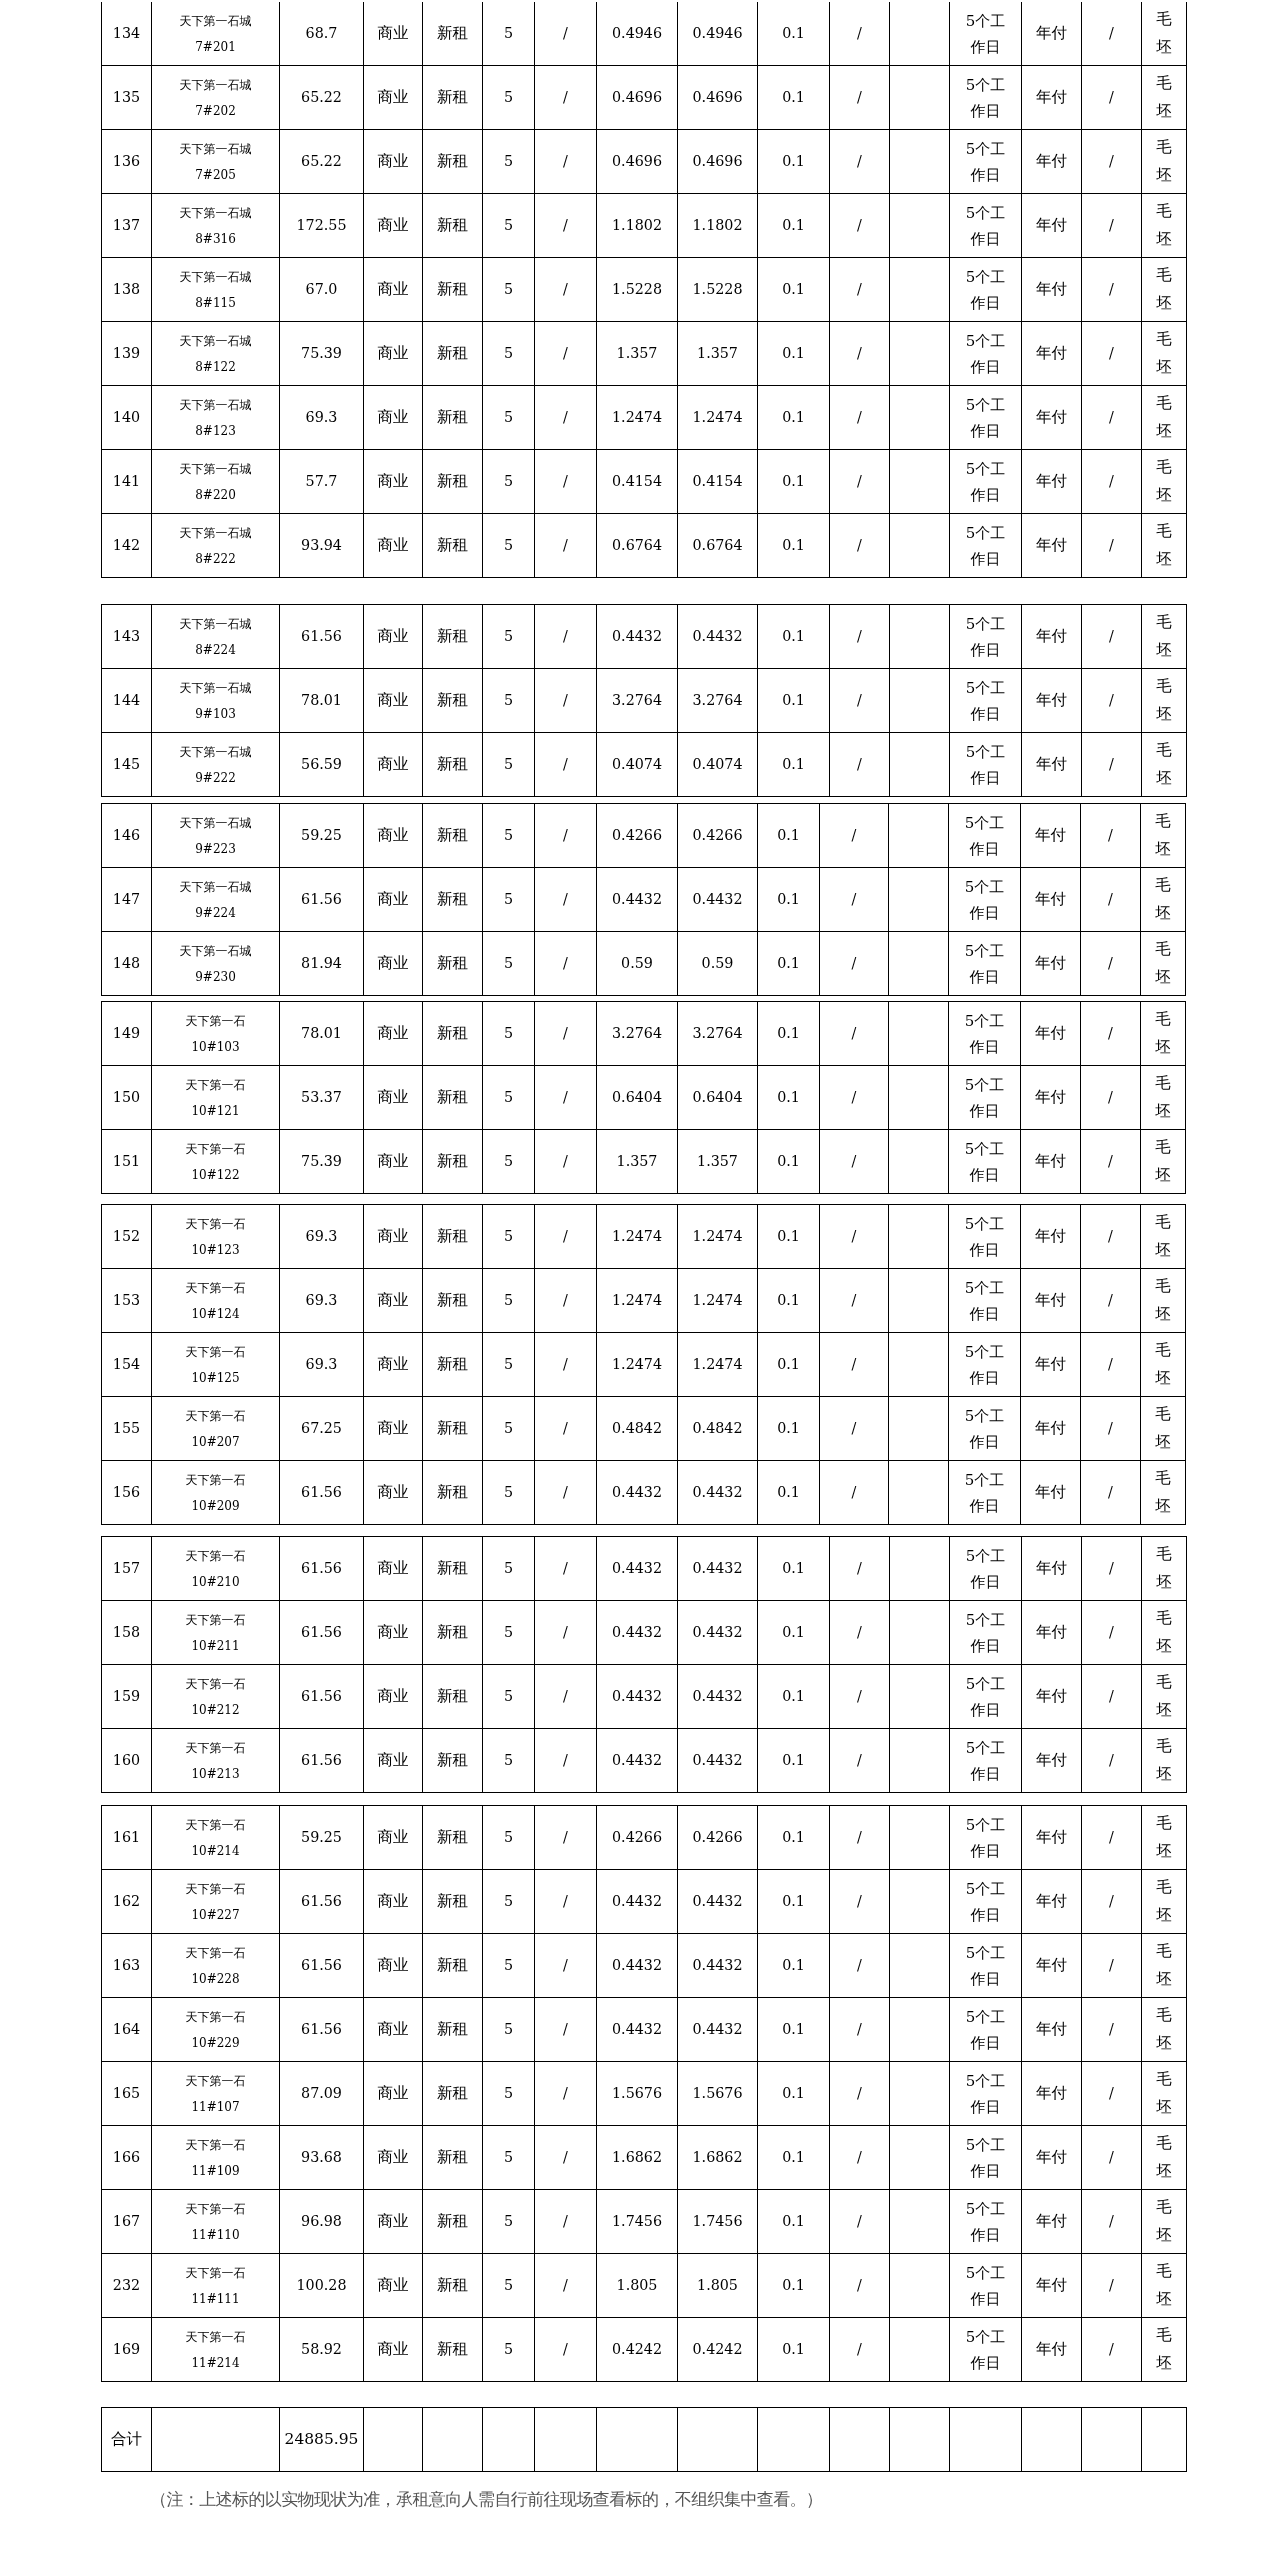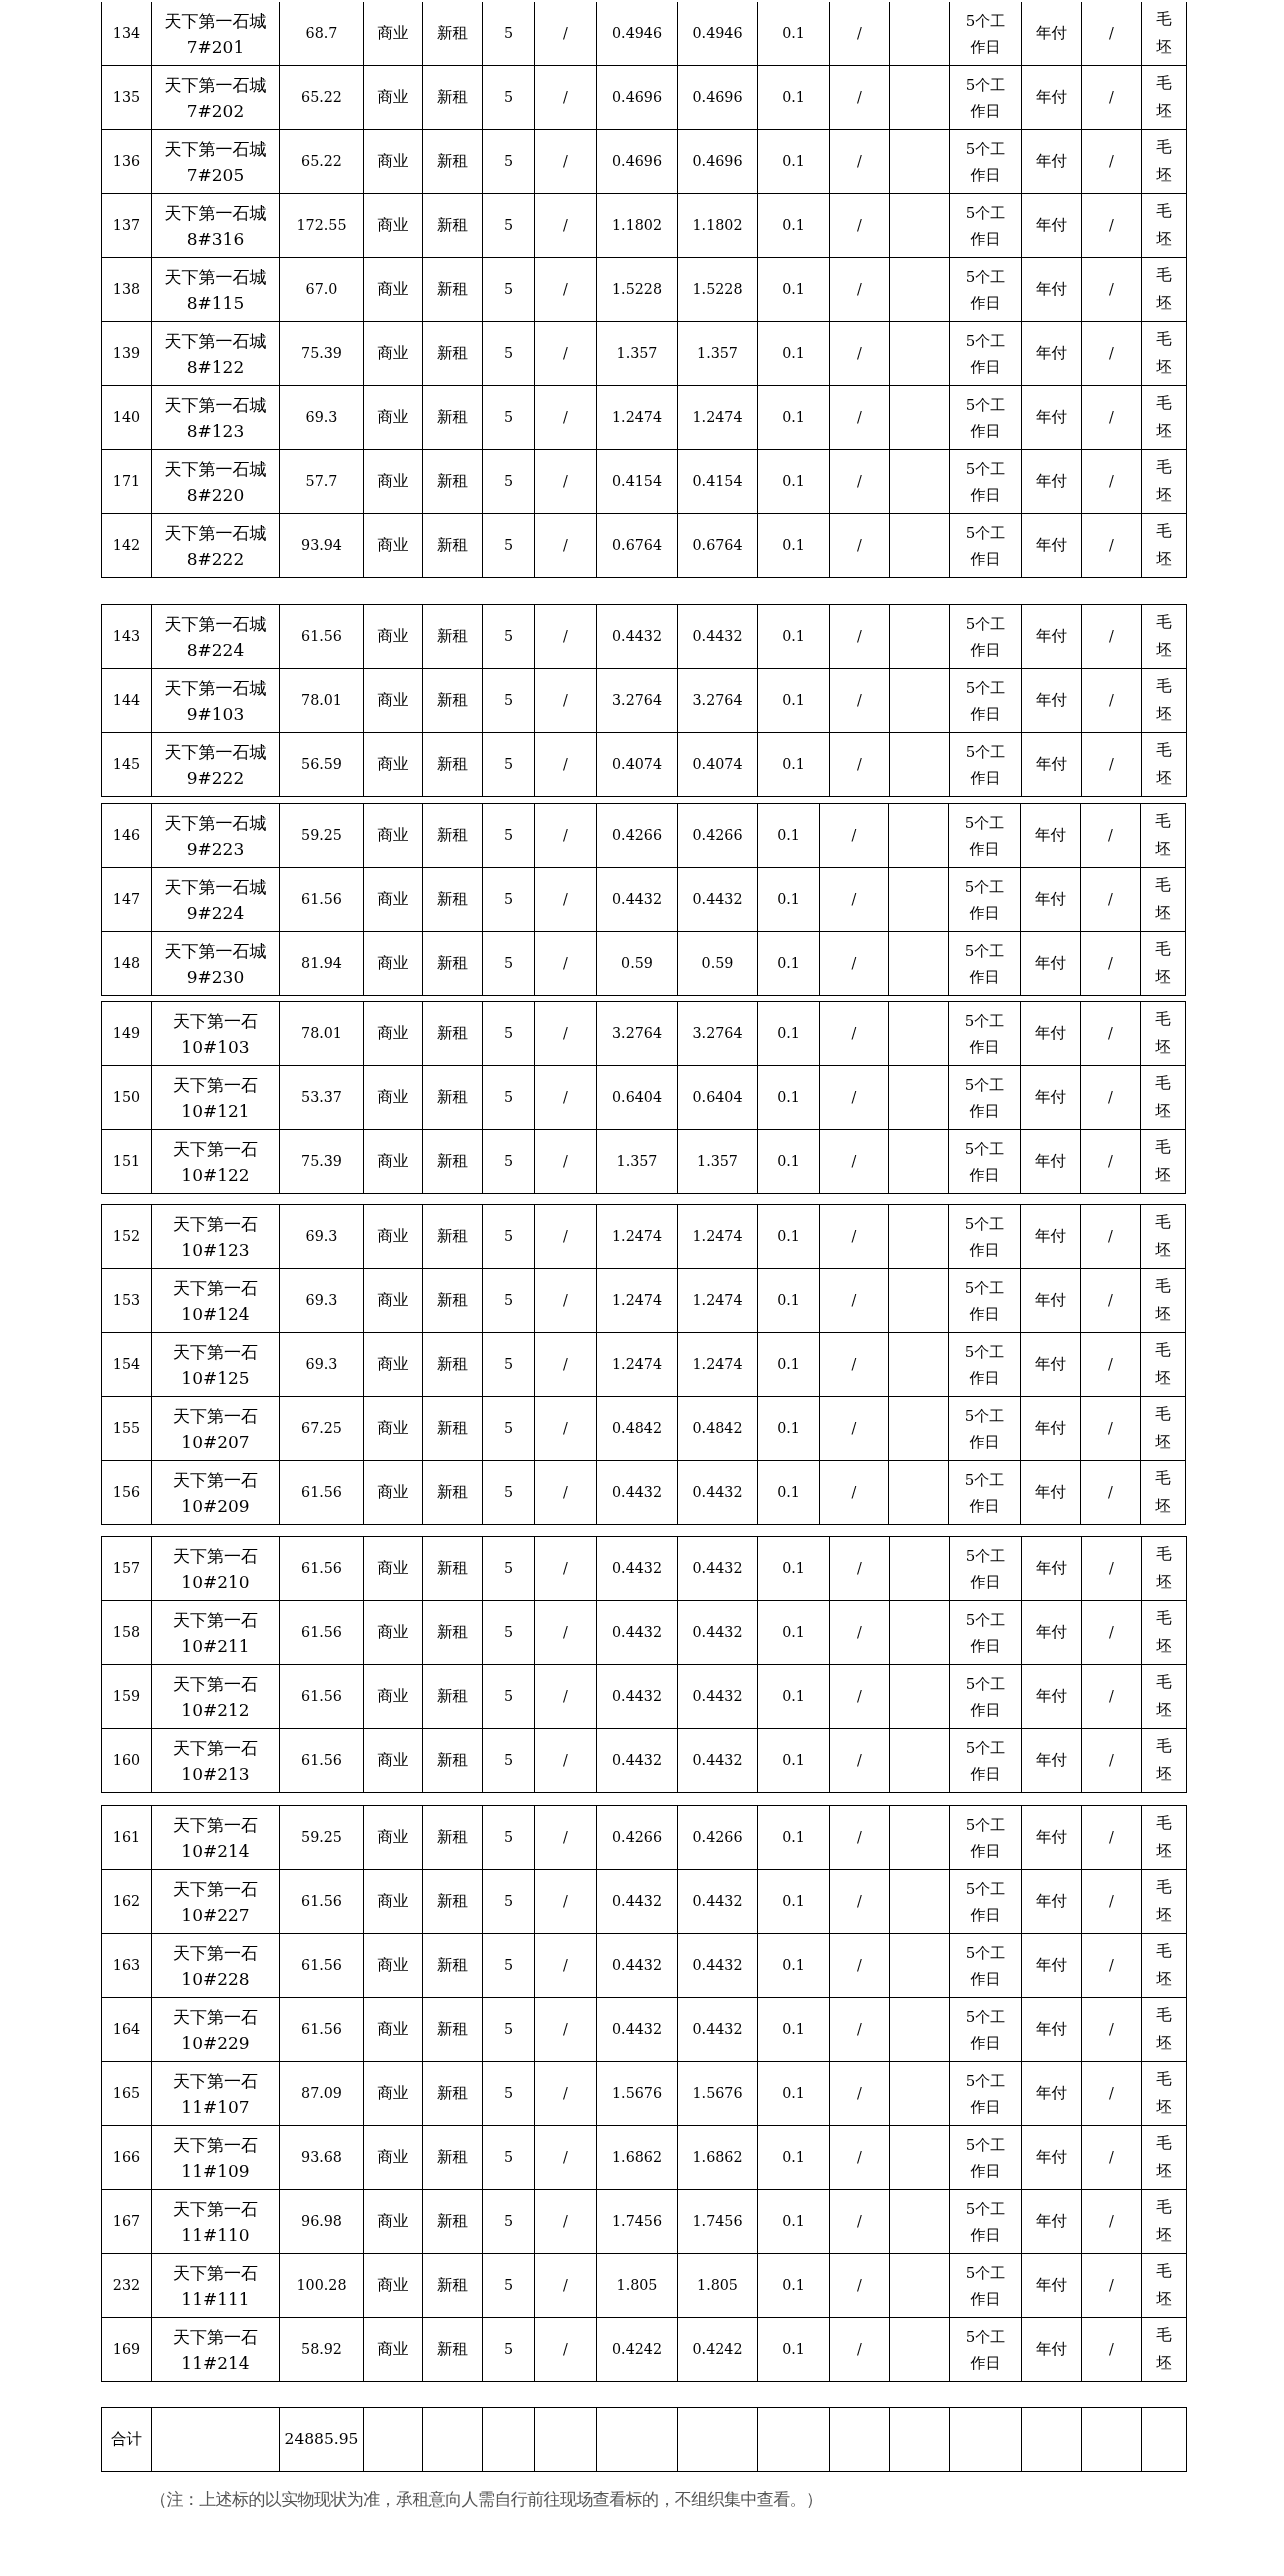--- a/index.html
+++ b/index.html
@@ -3,21 +3,21 @@
 <meta charset="utf-8">
 <style>
   html, body { margin: 0; padding: 0; background: #ffffff; }
   body { width: 1285px; height: 2576px; position: relative; overflow: hidden;
          font-family: "DejaVu Serif", "Liberation Serif", serif; color: #000; }
   .seg { position: absolute; left: 101px; border-collapse: collapse; table-layout: fixed; }
   .seg td { border: 1.7px solid #000; text-align: center; vertical-align: middle; padding: 0;
             font-size: 14.3px; line-height: 25px; height: 63px; overflow: hidden; }
   .seg td.thin { border-left-width: 1.1px; border-right-width: 1.1px; }
   .seg tr.first td { border-top: none; }
-  .seg td.name { font-size: 17px; line-height: 26px; }
+  .seg td.name { font-size: 12px; line-height: 26px; }
   .seg td.cjk { font-size: 15.5px; }
   .seg td.days { font-size: 15px; line-height: 26px; }
   .seg td.finish { font-size: 15.5px; line-height: 27.5px; }
   .total td { font-size: 15.5px; }
   .note { position: absolute; left: 150px; top: 2488px; font-size: 17px; color: #555;
           font-family: "DejaVu Sans", "Liberation Sans", sans-serif; letter-spacing: -0.6px; white-space: nowrap; }
 </style>
 </head>
 <body>
 
@@ -162,21 +162,21 @@
           <td class="thin"><span>1.2474</span></td>
           <td><span>0.1</span></td>
           <td><span>/</span></td>
           <td class="thin"></td>
           <td class="days"><span>5个工</span><br><span>作日</span></td>
           <td class="cjk"><span>年付</span></td>
           <td><span>/</span></td>
           <td class="finish"><span>毛</span><br><span>坯</span></td>
         </tr>
         <tr>
-          <td><span>171</span></td>
+          <td><span>141</span></td>
           <td class="name"><span>天下第一石城</span><br><span>8#220</span></td>
           <td class="thin"><span>57.7</span></td>
           <td class="cjk"><span>商业</span></td>
           <td class="cjk"><span>新租</span></td>
           <td><span>5</span></td>
           <td><span>/</span></td>
           <td><span>0.4154</span></td>
           <td class="thin"><span>0.4154</span></td>
           <td><span>0.1</span></td>
           <td><span>/</span></td>

